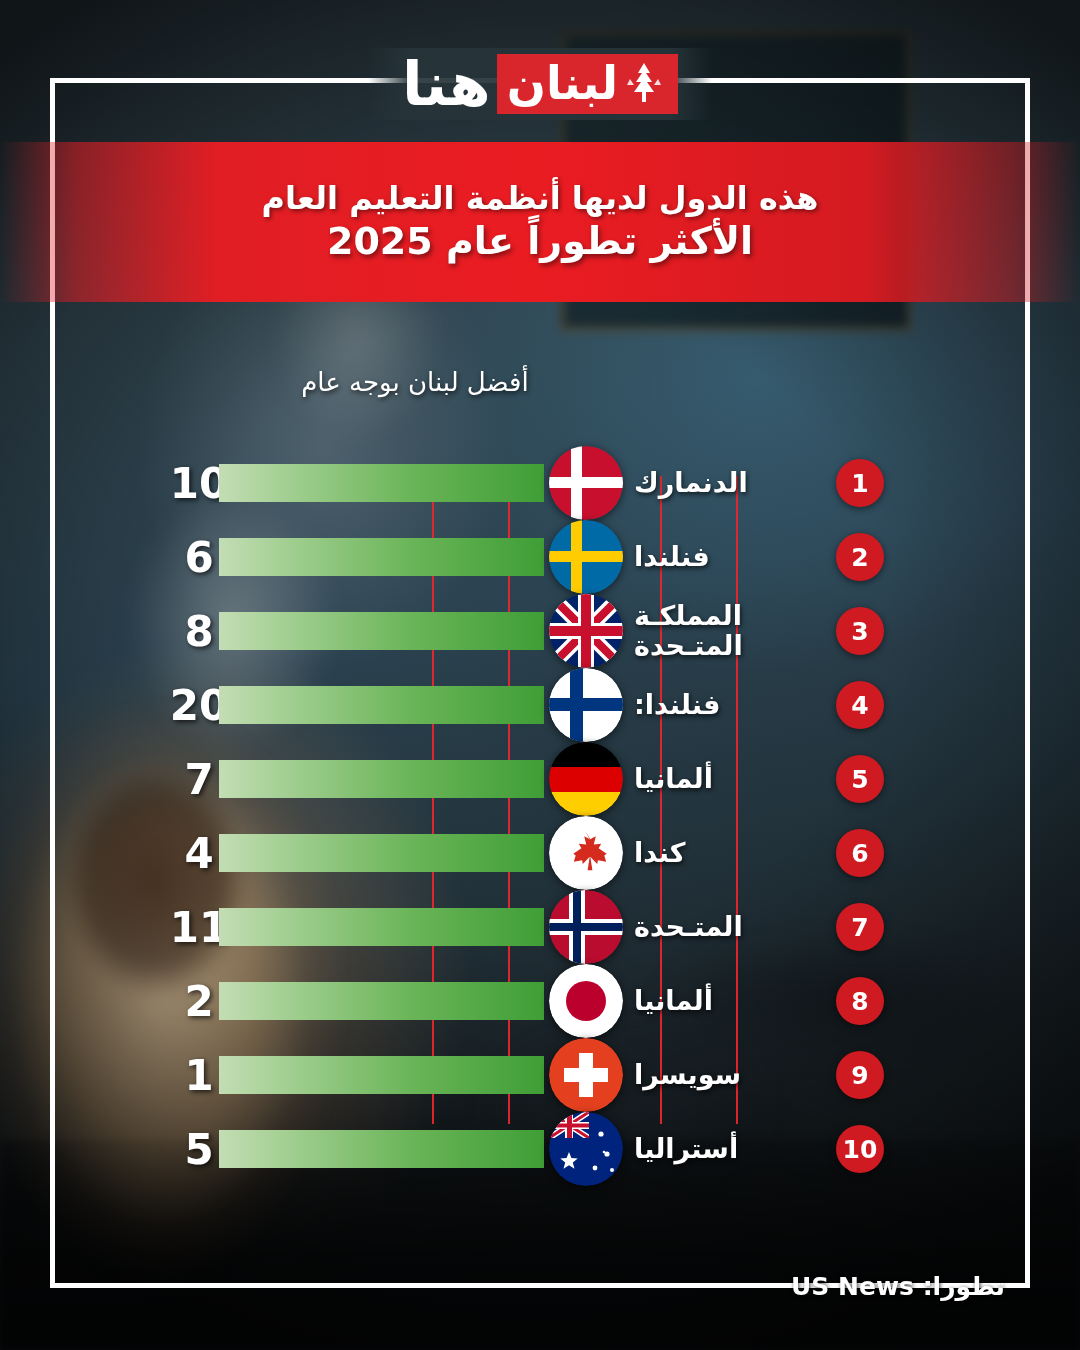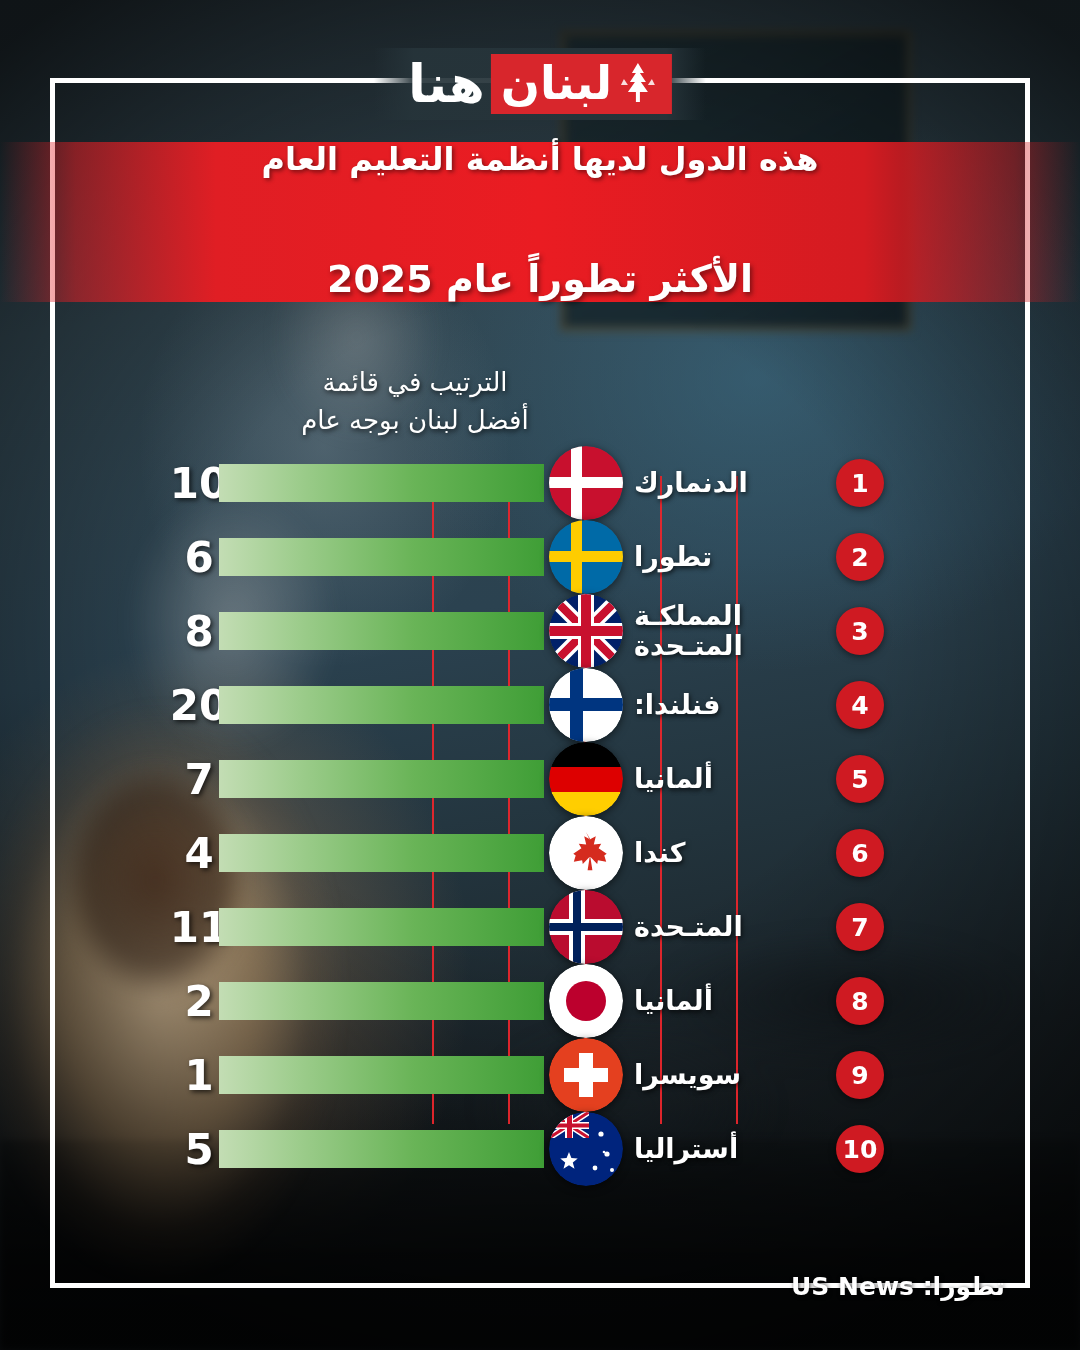--- a/index.html
+++ b/index.html
@@ -42,36 +42,36 @@
 
   
   .frame{position:absolute;left:50px;top:78px;width:980px;height:1210px;
       border:5px solid #ffffff;box-sizing:border-box;pointer-events:none;}
 
   
   .logo-wrap{position:absolute;left:50%;top:48px;transform:translateX(-50%);
       display:flex;align-items:center;gap:0;z-index:6;
       background:linear-gradient(90deg,rgba(38,52,58,0) 0%,rgba(38,52,58,.92) 12%,rgba(38,52,58,.96) 88%,rgba(38,52,58,0) 100%);
       padding:6px 34px;}
-  .logo-hona{color:#ffffff;font-size:52px;font-weight:bold;letter-spacing:-1px;line-height:1;}
+  .logo-hona{color:#ffffff;font-size:60px;font-weight:bold;letter-spacing:-1px;line-height:1;}
   .logo-box{background:#d8262c;padding:6px 14px 8px 10px;margin-left:6px;display:flex;align-items:center;gap:6px;}
   .logo-lbn{color:#ffffff;font-size:46px;font-weight:bold;line-height:1;}
   .cedar{width:40px;height:44px;}
 
   
   .title-banner{position:absolute;left:0;top:142px;width:1080px;height:160px;z-index:5;
       background:linear-gradient(90deg,
         rgba(225,30,36,0) 0%,
         rgba(225,30,36,.55) 7%,
         #e01e24 20%,
         #ea1c22 50%,
         #d41b21 80%,
         rgba(212,27,33,.45) 94%,
         rgba(212,27,33,0) 100%);
-      display:flex;flex-direction:column;justify-content:space-between;align-items:center;}
+      display:flex;flex-direction:column;justify-content:center;align-items:center;}
   .title-l1{color:#ffffff;font-size:32px;font-weight:bold;text-shadow:2px 2px 4px rgba(0,0,0,.45);
       line-height:1.1;margin-bottom:4px;}
   .title-l2{color:#ffffff;font-size:38px;font-weight:bold;text-shadow:2px 3px 5px rgba(0,0,0,.45);line-height:1.15;}
 
   
   .subtitle{position:absolute;left:0;top:364px;width:1080px;text-align:center;z-index:5;
       color:#ffffff;font-size:26px;line-height:1.45;text-shadow:1px 2px 5px rgba(0,0,0,.7);}
   .subtitle span{display:block;padding-right:250px;}
 
   
@@ -128,21 +128,20 @@
     </div>
     <span class="logo-hona">هنا</span>
   </div>
 
   <div class="title-banner">
     <div class="title-l1">هذه الدول لديها أنظمة التعليم العام</div>
     <div class="title-l2">الأكثر تطوراً عام 2025</div>
   </div>
 
   <div class="subtitle">
-    <span>الترتيب في قائمة</span>
     <span>أفضل لبنان بوجه عام</span>
   </div>
 
   <div class="chart">
     <div class="gridlines" id="gridlines">
         <div class="gridline" style="left: 432px;"></div>
         <div class="gridline" style="left: 508px;"></div>
         <div class="gridline" style="left: 584px;"></div>
         <div class="gridline" style="left: 660px;"></div>
         <div class="gridline" style="left: 736px;"></div>
@@ -164,21 +163,21 @@
         <div class="row">
           <div class="bar-value">6</div>
           <div class="bar" style="width: 325px;"></div>
           <div class="flag">
             <svg viewBox="0 0 74 74">
               <circle cx="37" cy="37" r="37" fill="#006aa7"></circle>
               <rect x="22" y="0" width="11" height="74" fill="#fecc00"></rect>
               <rect x="0" y="31" width="74" height="11" fill="#fecc00"></rect>
             </svg>
           </div>
-          <div class="country">تطورا</div>
+          <div class="country">فنلندا</div>
           <div class="rank">2</div>
         </div>
         <div class="row">
           <div class="bar-value">8</div>
           <div class="bar" style="width: 325px;"></div>
           <div class="flag">
             <svg viewBox="0 0 74 74">
               <defs>
                 <clipPath id="ukc">
                   <circle cx="37" cy="37" r="37"></circle>

